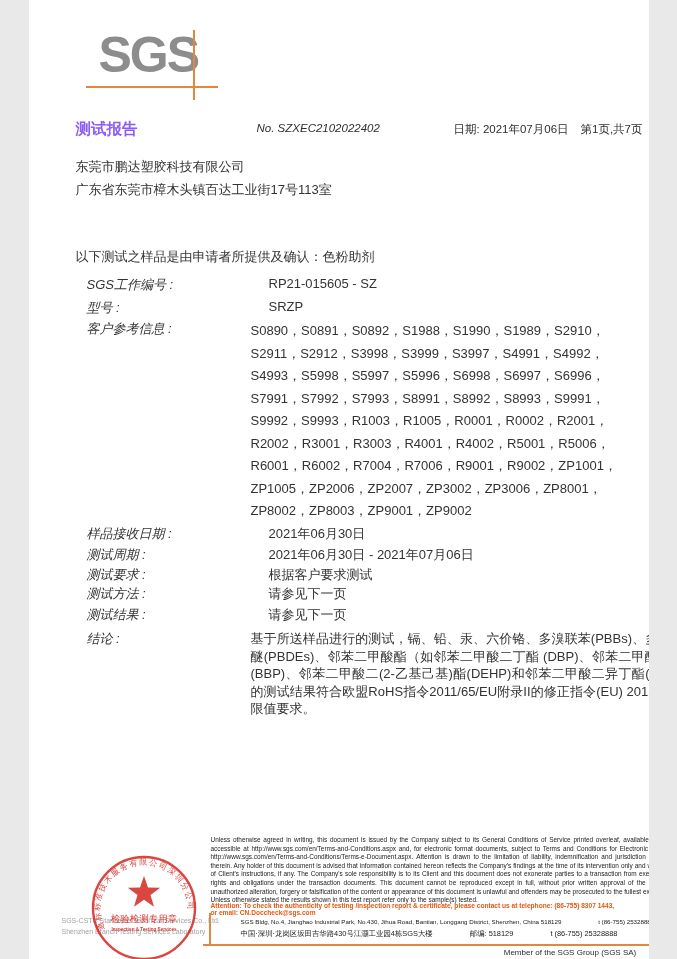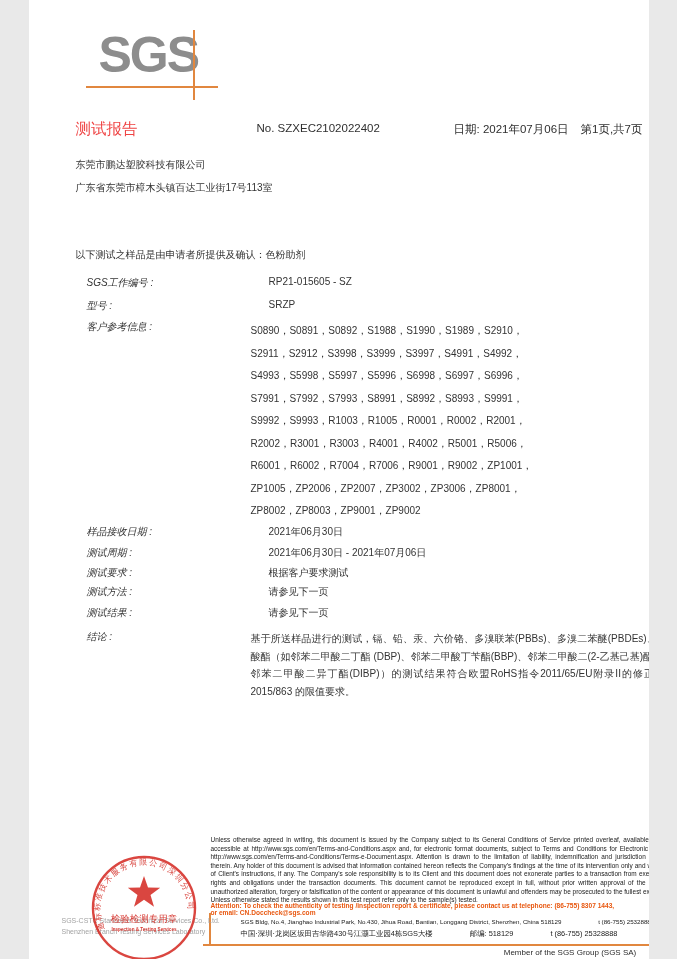--- a/index.html
+++ b/index.html
@@ -6,25 +6,25 @@
   .page{
     position:relative;width:620px;height:959px;margin:0 auto;background:#ffffff;
     overflow:hidden;font-family:"Liberation Sans","DejaVu Sans",sans-serif;color:#2f2f2f;
   }
   .abs{position:absolute;}
   
   .logo-text{left:70px;top:30px;font-size:50px;font-weight:bold;color:#8d8d8d;letter-spacing:-2px;line-height:1;}
   .logo-hline{left:57px;top:86px;width:132px;height:2px;background:#e1873f;}
   .logo-vline{left:164px;top:30px;width:2px;height:70px;background:#e1873f;}
   
-  .report-title{left:47px;top:119px;font-size:15.5px;font-weight:normal;color:#ef4444;}
-  .report-no{left:228px;top:122px;font-size:11.5px;}
+  .report-title{left:47px;top:119px;font-size:15.5px;font-weight:bold;color:#8b5cf6;}
+  .report-no{left:228px;top:122px;font-size:11.5px;font-style:italic;}
   .report-date{left:419px;top:122px;font-size:11.5px;margin-left:6px;}
   .report-pages{left:552px;top:122px;font-size:11.5px;text-align:center;}
-  .t{font-size:10px;color:#333333;}
+  .t{font-size:13px;color:#333333;}
   .applicant1{left:47px;top:158px;}
   .applicant2{left:47px;top:181px;}
   .statement{left:47px;top:248px;}
   .flabel{left:58px;width:170px;font-style:italic;}
   .fvalue{left:240px;width:450px;}
   .codes{left:222px;top:320px;width:450px;line-height:22.5px;}
   .conclusion{left:222px;top:630px;width:447px;line-height:17.6px;text-align:justify;}
   
   .disclaimer{left:182px;top:836px;width:481px;font-size:6.45px;line-height:8.6px;text-align:justify;color:#1a1a1a;}
   .attention{left:182px;top:902px;width:481px;font-size:6.6px;line-height:7.4px;font-weight:bold;color:#e8570f;}

